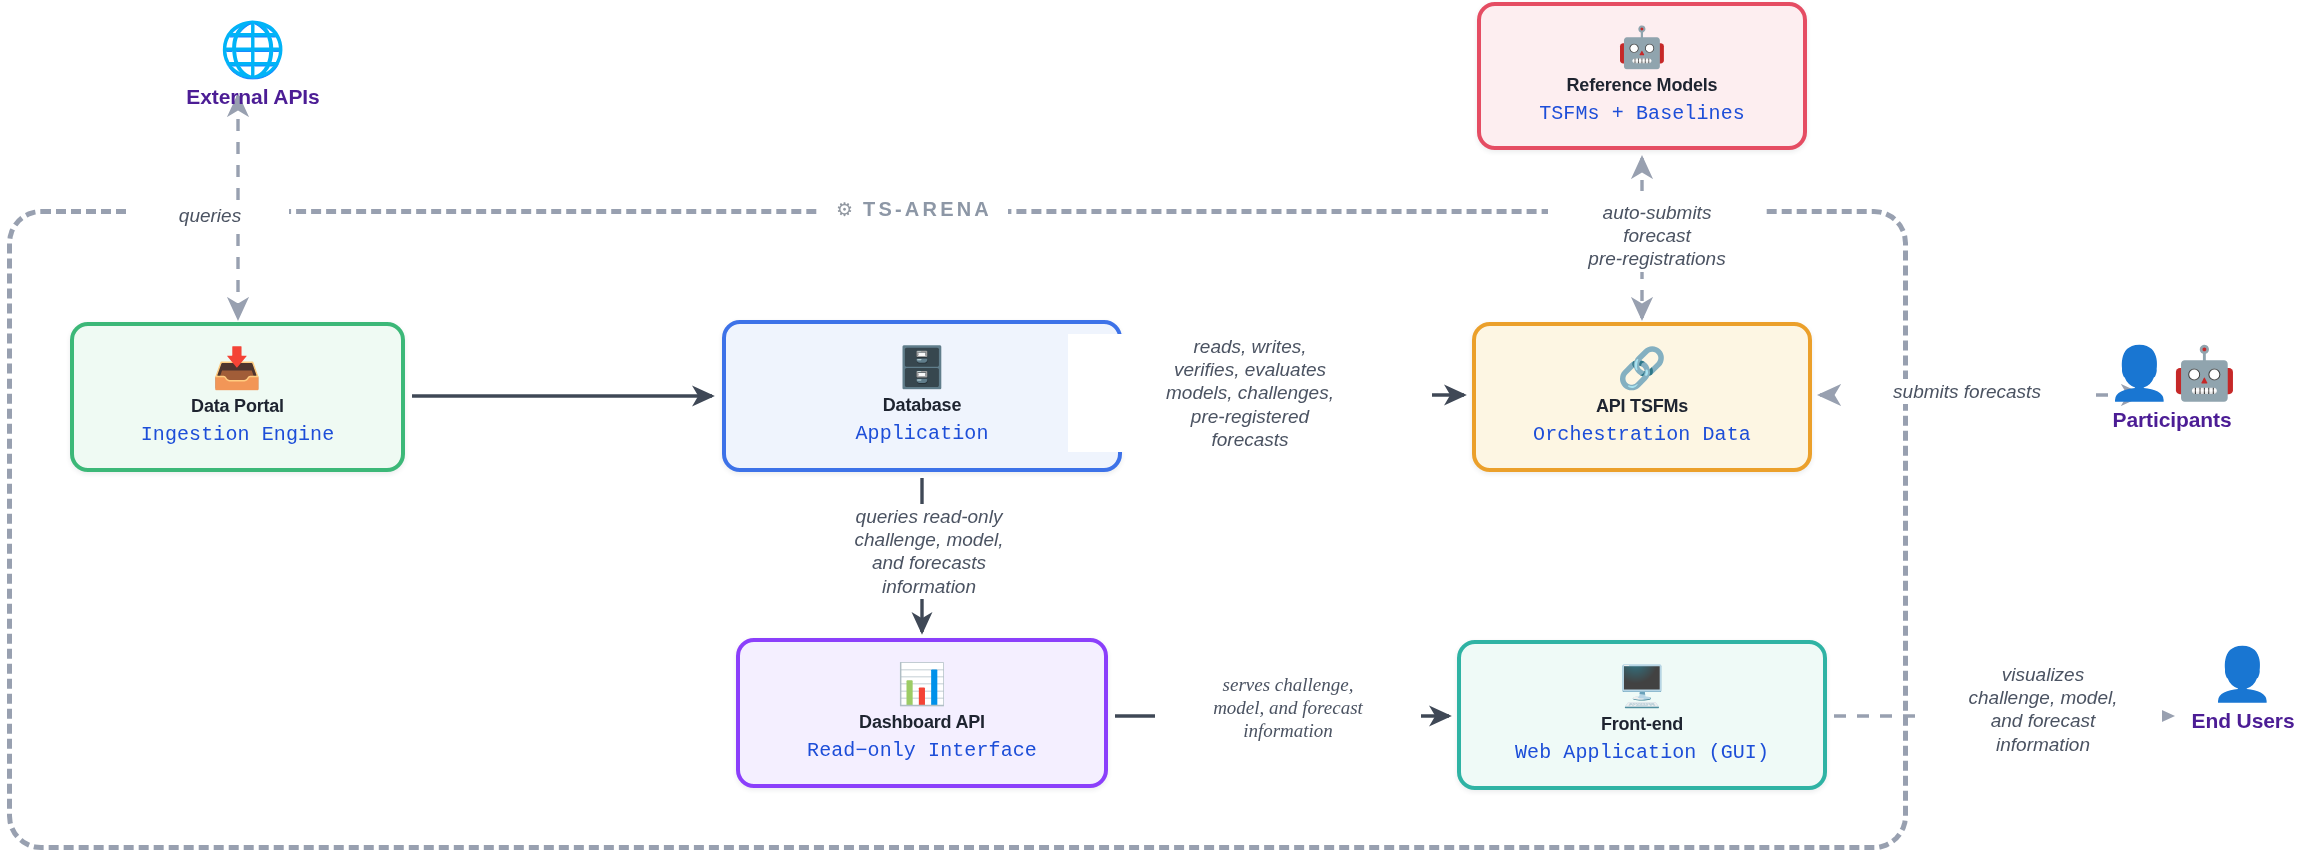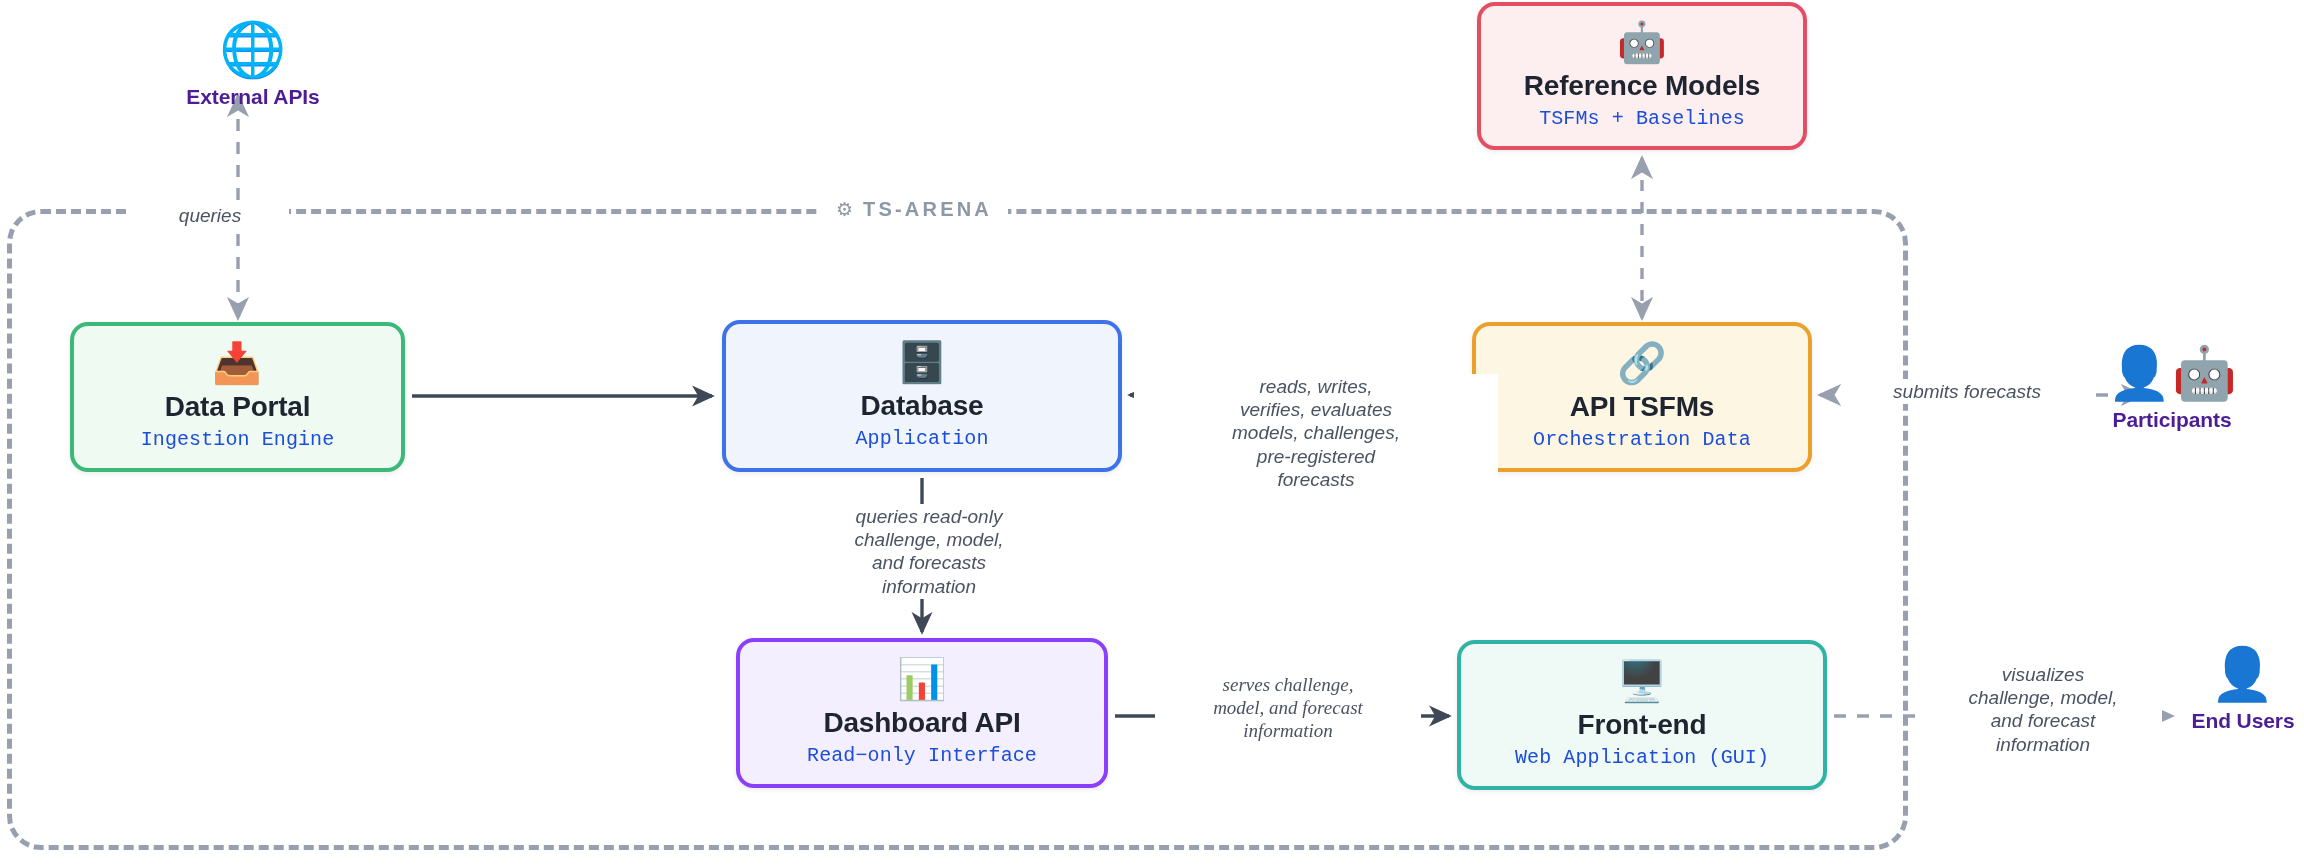--- a/index.html
+++ b/index.html
@@ -23,21 +23,21 @@
   .arena-title .gear{font-size:19px;letter-spacing:0;filter:grayscale(0.35);}
 
   
   .node{
     position:absolute;box-sizing:border-box;border-radius:18px;
     display:flex;flex-direction:column;align-items:center;justify-content:center;
     box-shadow:0 2px 5px rgba(30,40,60,.09);
   }
   .node .glyph{line-height:1;margin-bottom:9px;}
   .node .title{
-    font-size:28px;font-weight:bold;color:#1e2430;letter-spacing:-.2px;
+    font-size:18px;font-weight:bold;color:#1e2430;letter-spacing:-.2px;
     line-height:1.1;margin-bottom:7px;text-align:center;
   }
   .node .sub{
     font-family:"Liberation Mono","DejaVu Sans Mono",monospace;
     font-size:20px;color:#1d4ed8;text-align:center;line-height:1.1;
     letter-spacing:.1px;
   }
 
   
   #node-data-portal    {left:70px;  top:322px; width:335px; height:150px;
@@ -69,21 +69,21 @@
 
   
   .edge-label{
     position:absolute;font-size:19px;font-style:italic;color:#4b5362;
     line-height:1.22;text-align:center;white-space:pre-line;
     background:#ffffff;padding:1px 4px;
   }
 
   #lbl-queries        {left:131px; top:203px; width:150px;}
   #lbl-persists       {left:409px; top:371px; width:244px;}
-  #lbl-reads          {left:1134px;top:334px; width:356px;margin-top:40px;}
+  #lbl-reads          {left:1068px;top:334px; width:356px;}
   #lbl-autosubmit     {left:1548px;top:200px; width:210px;}
   #lbl-submits-fc     {left:1843px;top:379px; width:240px;}
   #lbl-queries-readonly{left:790px; top:504px; width:270px;}
   #lbl-serves         {left:1155px;top:672px; width:258px;font-family:Liberation Serif, serif;}
   #lbl-visualizes     {left:1924px;top:662px; width:230px;}
 
   
   svg.arrows{position:absolute;left:0;top:0;width:2304px;height:867px;overflow:visible;}
 </style>
 </head>
@@ -198,20 +198,23 @@
     <div class="glyph">👤</div>
     <div class="label">End Users</div>
   </div>
 
   <div class="edge-label" id="lbl-queries">queries</div>
   <div class="edge-label" id="lbl-reads">reads, writes,
 verifies, evaluates
 models, challenges,
 pre-registered
 forecasts</div>
+  <div class="edge-label" id="lbl-autosubmit">auto-submits
+forecast
+pre-registrations</div>
   <div class="edge-label" id="lbl-submits-fc">submits forecasts</div>
   <div class="edge-label" id="lbl-queries-readonly">queries read-only
 challenge, model,
 and forecasts
 information</div>
   <div class="edge-label" id="lbl-serves">serves challenge,
 model, and forecast
 information</div>
   <div class="edge-label" id="lbl-visualizes">visualizes
 challenge, model,

